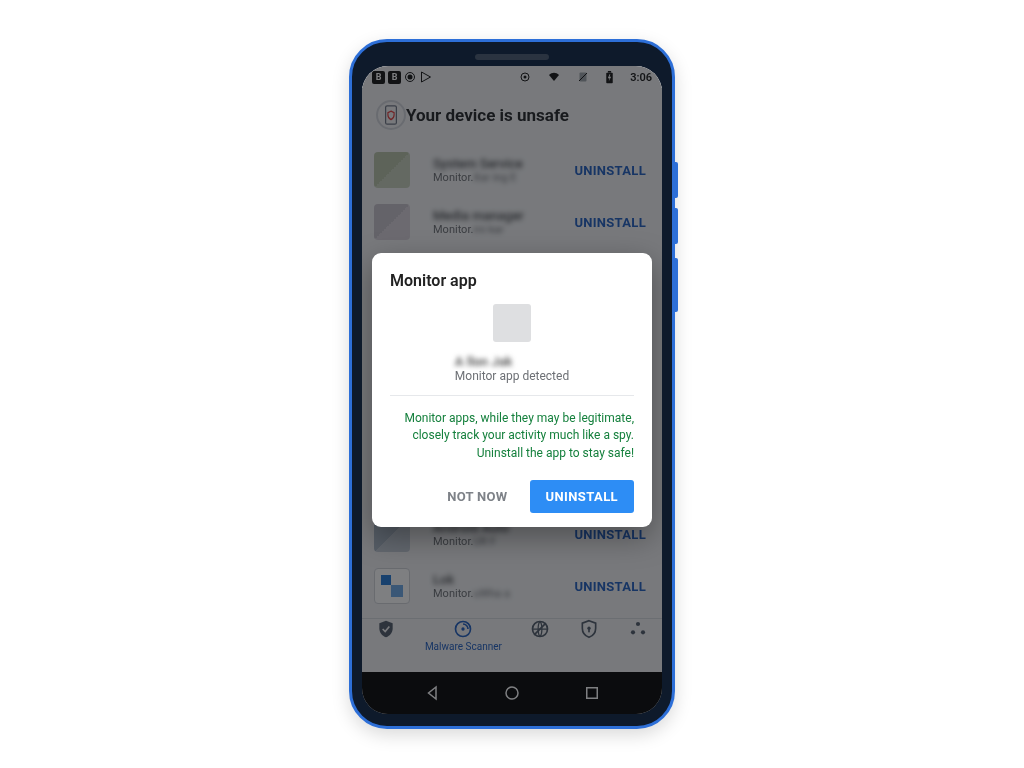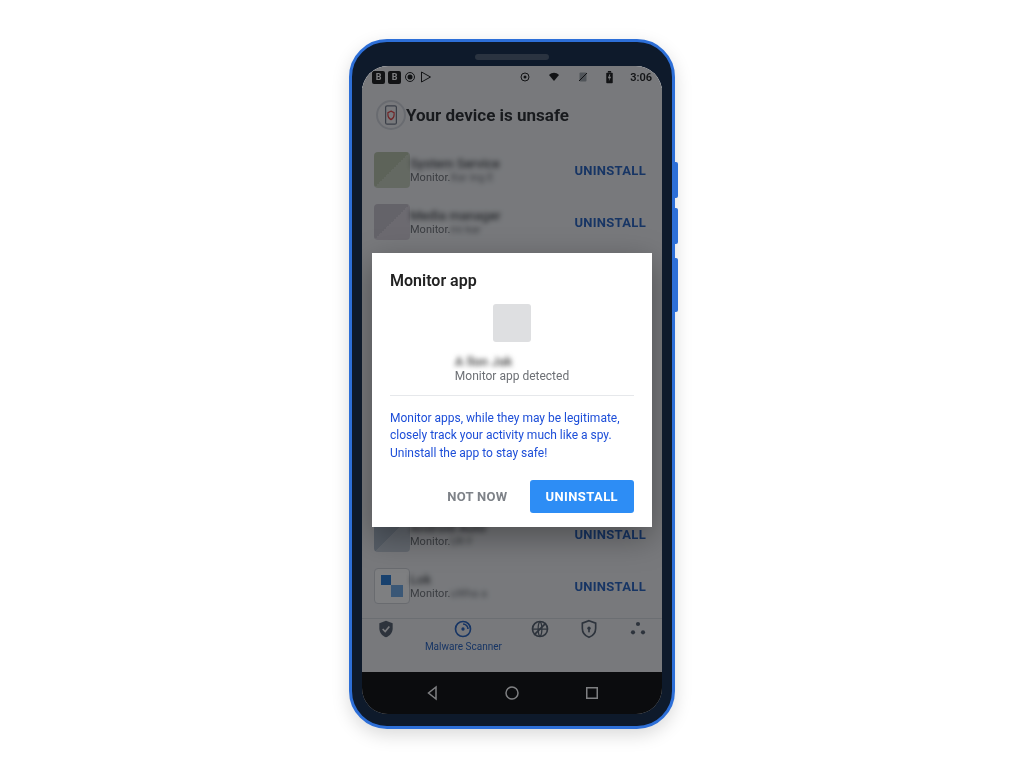--- a/index.html
+++ b/index.html
@@ -70,21 +70,21 @@
   }
   .header-icon-wrap {
     width: 30px; height: 30px; border: 2px solid #d0d3d9; border-radius: 50%;
     display: flex; align-items: center; justify-content: center;
   }
   .header-title { font-size: 17px; font-weight: 700; color: #1d1f23; }
 
   
   .app-list { flex: 1; overflow: hidden; }
   .row {
-    display: flex; align-items: center; gap: 0;
+    display: flex; align-items: center; gap: 23px;
     padding: 8px 12px;
   }
   .app-icon {
     width: 36px; height: 36px; border-radius: 4px; background: #cfd3d8;
     position: relative; overflow: hidden; flex-shrink: 0;
   }
   .app-icon::before, .app-icon::after {
     content: ""; position: absolute; display: block;
   }
   
@@ -136,30 +136,30 @@
 
   
   .overlay {
     position: absolute; inset: 0;
     background: rgba(20,22,26,0.55);
     display: flex; align-items: center; justify-content: center;
     pointer-events: none; 
   }
   .dialog {
     width: 280px;
-    background: #fff; border-radius: 0;
+    background: #fff; border-radius: 9px;
     box-shadow: 0 10px 30px rgba(0,0,0,0.35);
     padding: 18px 18px 14px 18px;
   }
   .dialog h3 { font-size: 16px; font-weight: 600; color: #222; margin-bottom: 14px; }
   .dialog .app-row { display: flex; gap: 12px; align-items: center; padding-bottom: 12px; border-bottom: 1px solid #e6e8eb; flex-direction: column; }
   .dialog .app-row .icon { width: 38px; height: 38px; background: #dedfe1; border-radius: 3px; }
   .dialog .app-row .name { font-size: 13px; color: #555; font-weight: 600; filter: blur(2.5px); }
   .dialog .app-row .sub { font-size: 12px; color: #6d7075; }
-  .dialog p.body { font-size: 12px; color: #1d4ed8; line-height: 1.45; margin: 14px 0 18px; }
+  .dialog p.body { font-size: 12px; color: #15803d; line-height: 1.45; margin: 14px 0 18px; text-align: right; }
   .dialog .actions { display: flex; justify-content: flex-end; gap: 10px; }
   .btn-flat {
     color: #7e8288; font-weight: 700; font-size: 13px;
     padding: 9px 12px; border-radius: 3px; letter-spacing: 0.3px;
   }
   .btn-primary {
     background: #2d8df5; color: #fff; font-weight: 700; font-size: 13px;
     padding: 9px 16px; border-radius: 3px; letter-spacing: 0.4px;
   }
 </style>

